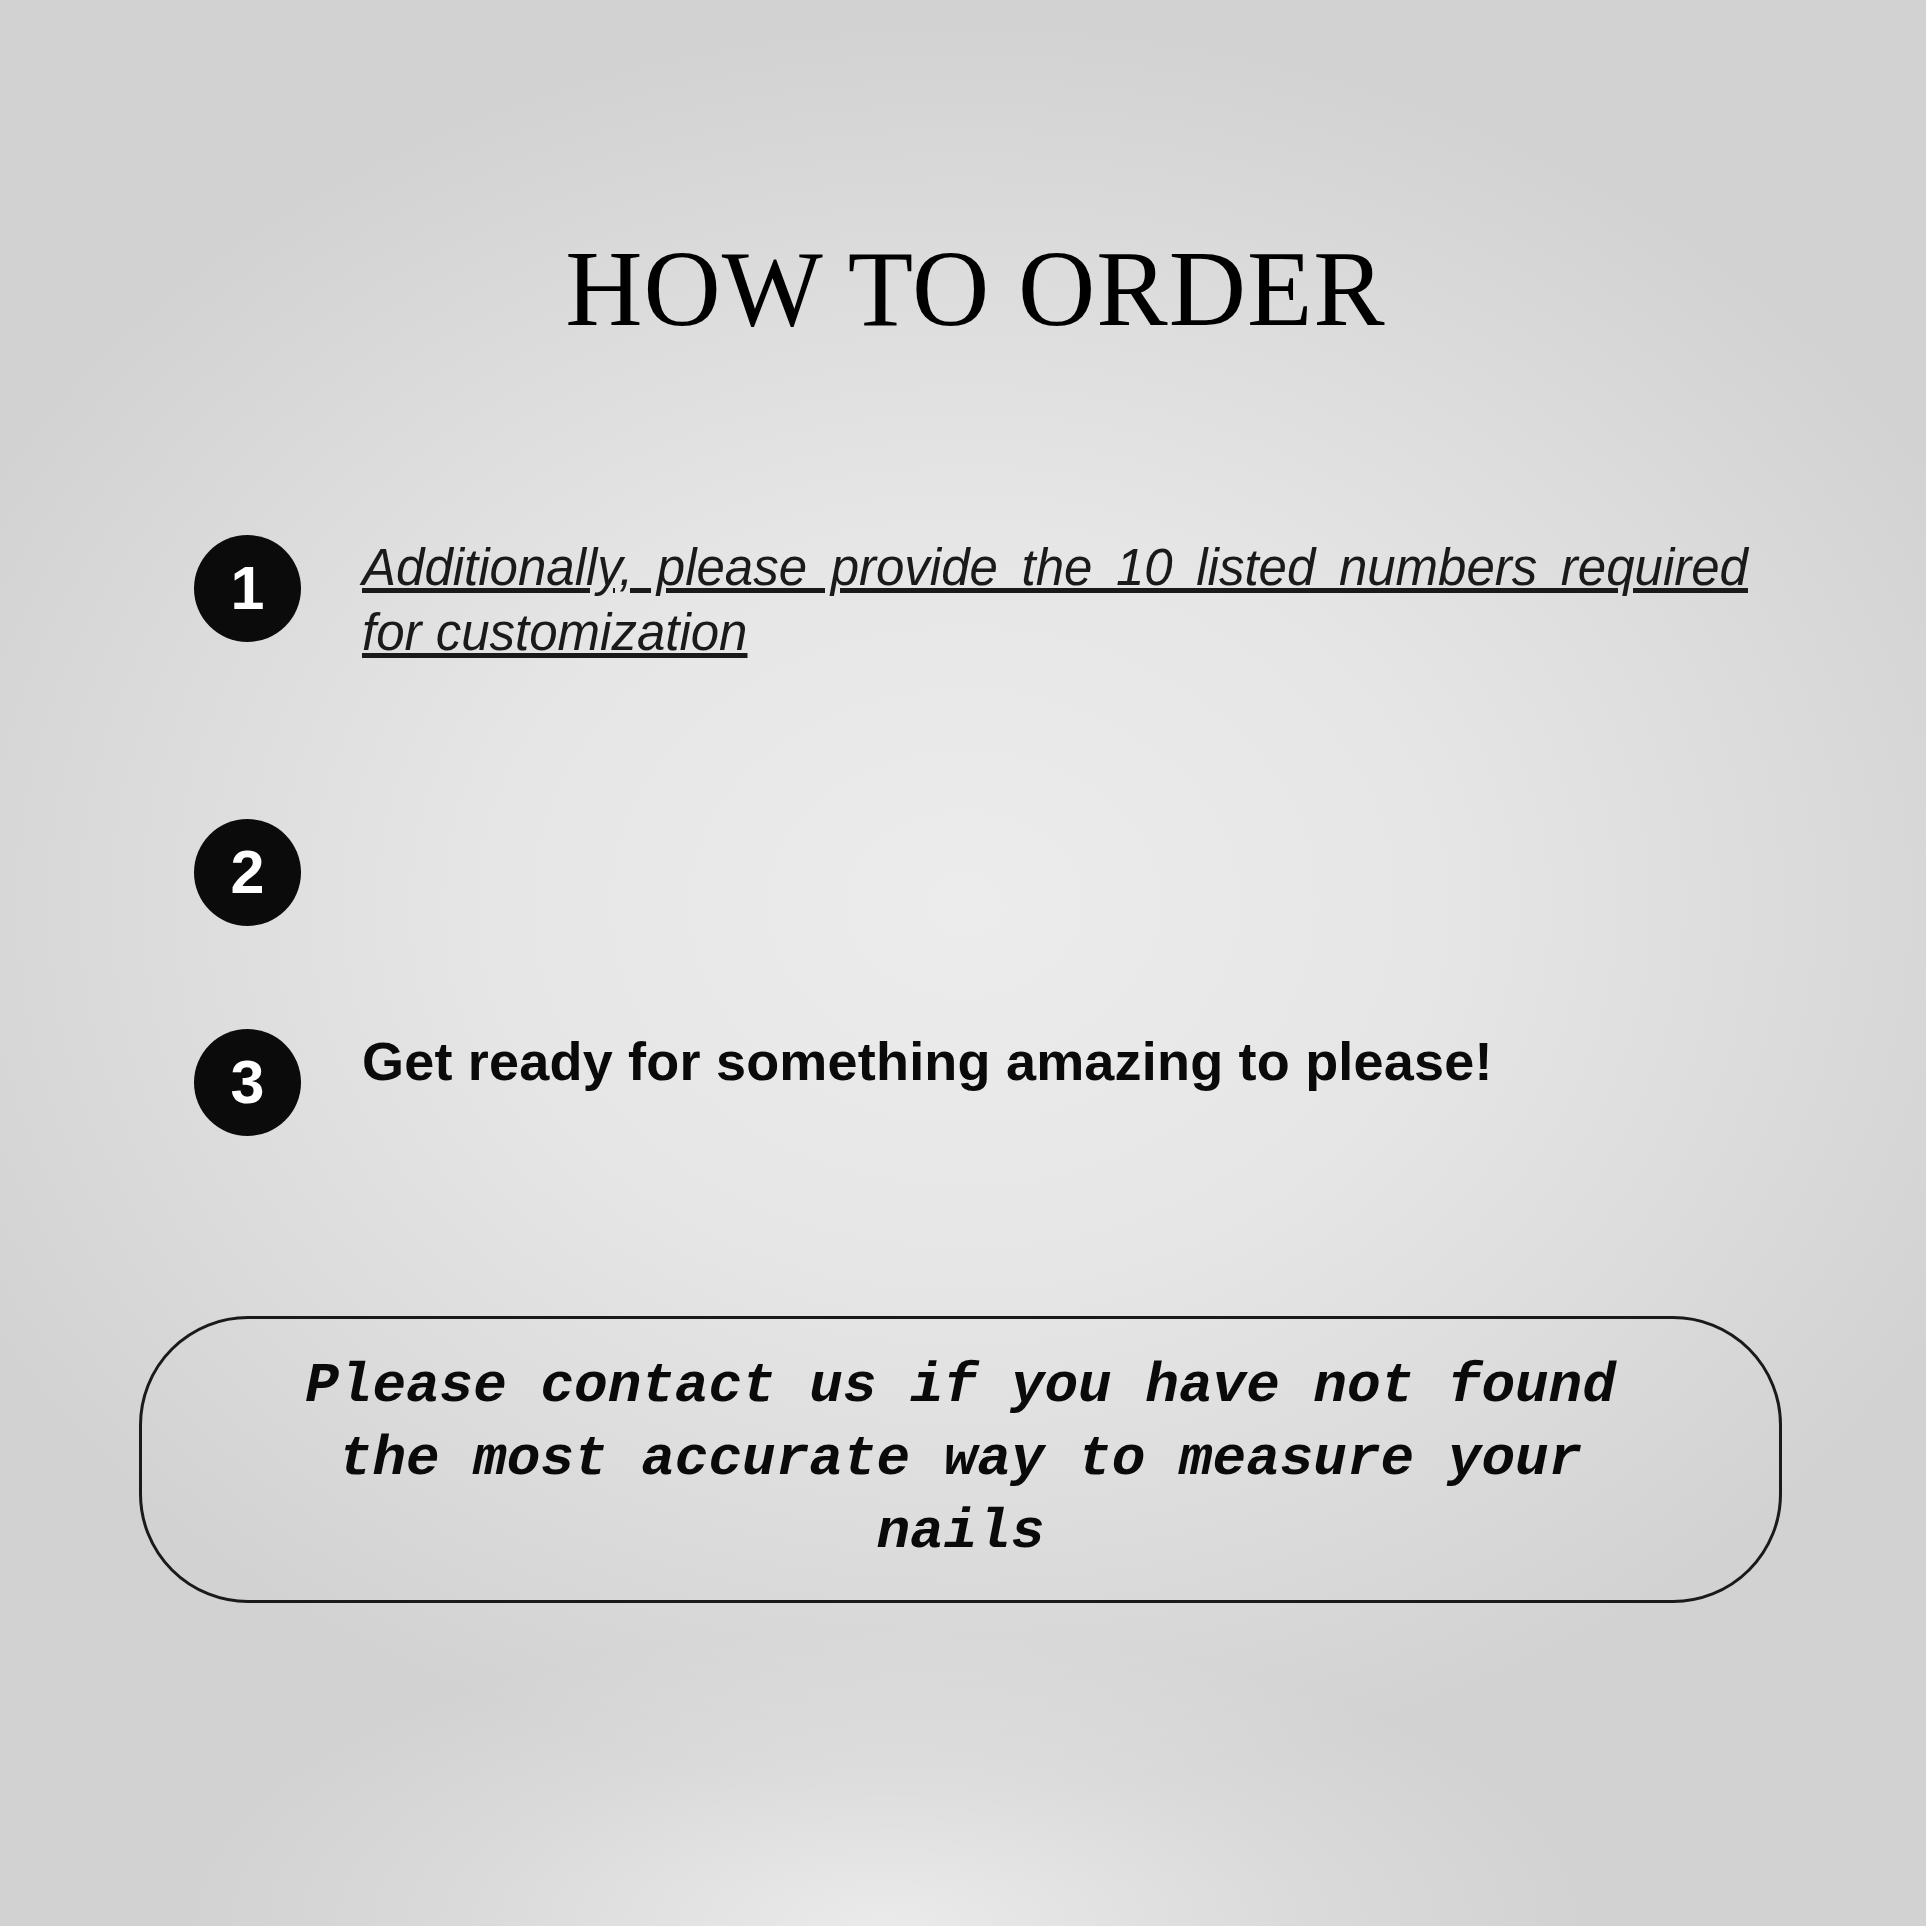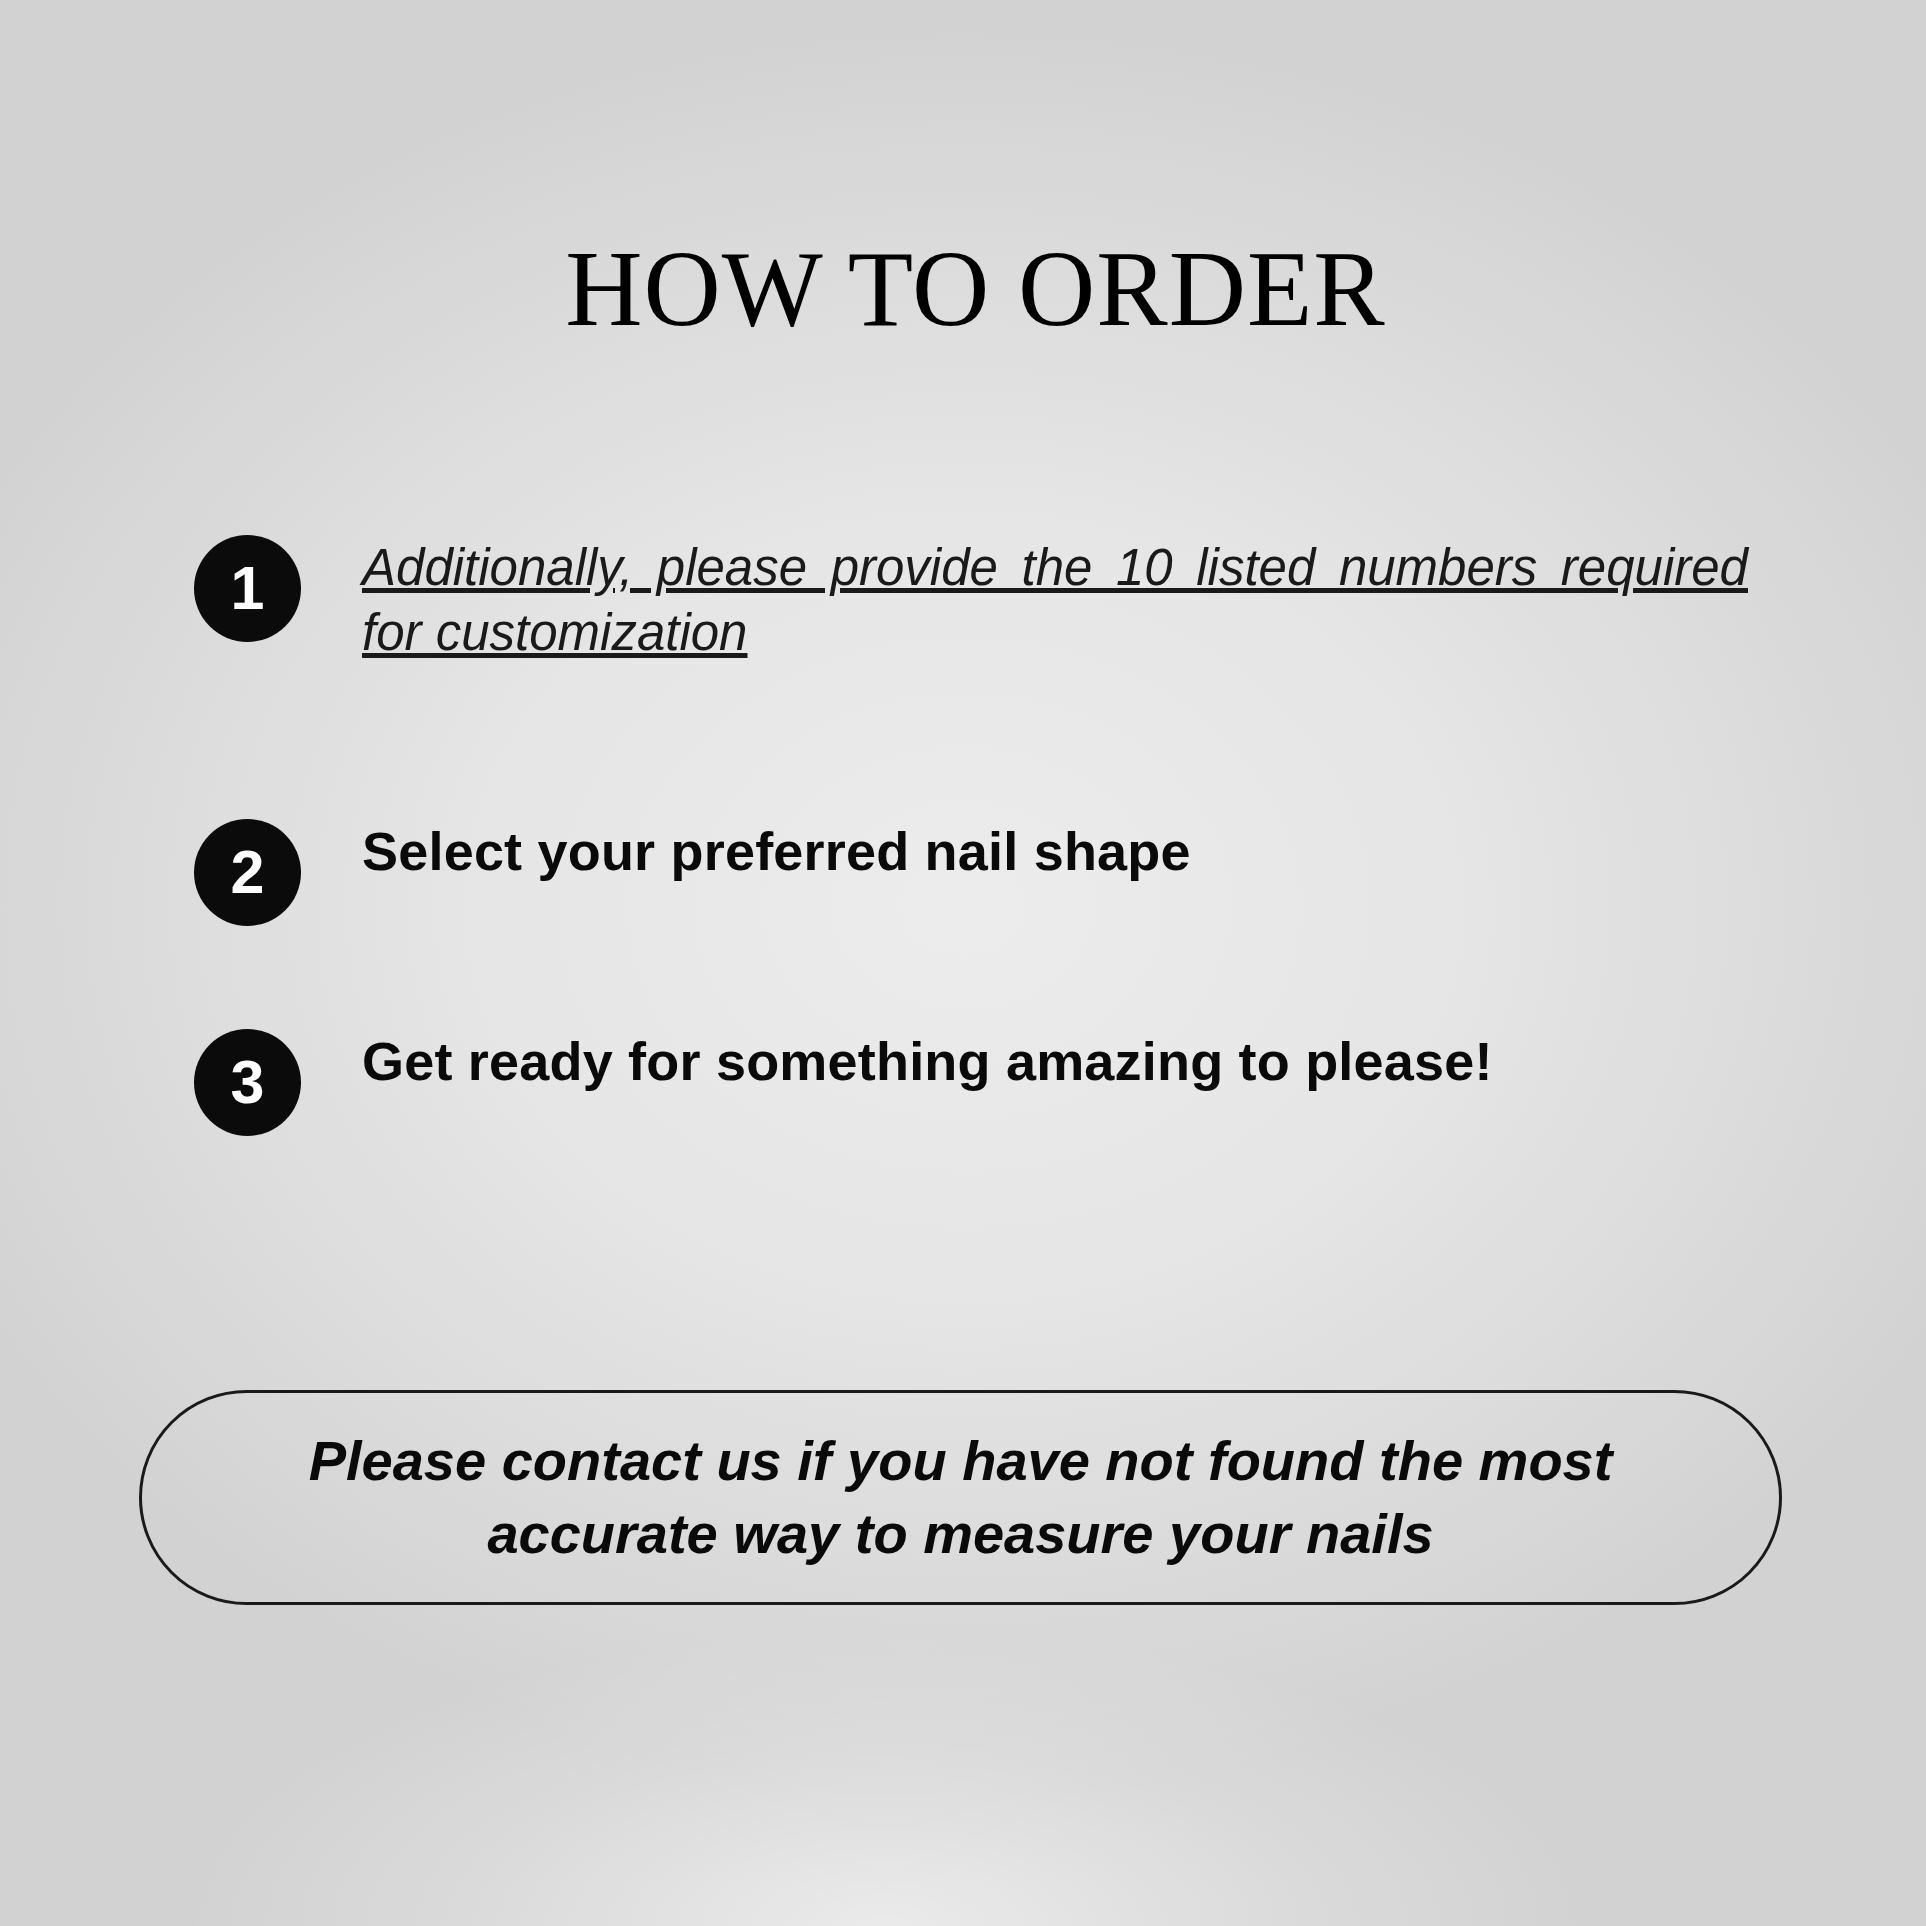--- a/index.html
+++ b/index.html
@@ -89,30 +89,31 @@
     line-height: 1.28;
     text-align: justify;
     text-align-last: left;
     text-decoration: underline;
   }
   .gap-1 { height: 153px; }
   .gap-2 { height: 91px; }
   .notice {
     position: absolute;
     left: 139px;
-    top: 1390px;
+    top: 1316px;
     width: 1643px;
-    height: 215px;
+    height: 287px;
     box-sizing: border-box;
     border: 3px solid #1a1a1a;
     border-radius: 109px;
     display: flex;
     align-items: center;
     justify-content: center;
     padding: 0 109px;
+    font-family: Liberation Mono, monospace;
   }
   .notice-text {
     font-size: 56px;
     font-weight: bold;
     font-style: italic;
     color: #0a0a0a;
     text-align: center;
     line-height: 1.3;
   }
 </style>
@@ -127,21 +128,20 @@
 
     <div class="step-row">
       <div class="badge">1</div>
       <div class="step-sub">Additionally, please provide  the 10 listed numbers required for customization</div>
     </div>
 
     <div class="gap-1"></div>
 
     <div class="step-row">
       <div class="badge">2</div>
-      <div class="step-text">Select your preferred nail shape</div>
     </div>
 
     <div class="gap-2"></div>
 
     <div class="step-row">
       <div class="badge">3</div>
       <div class="step-text">Get ready for something amazing to please!</div>
     </div>
 
   </div>

